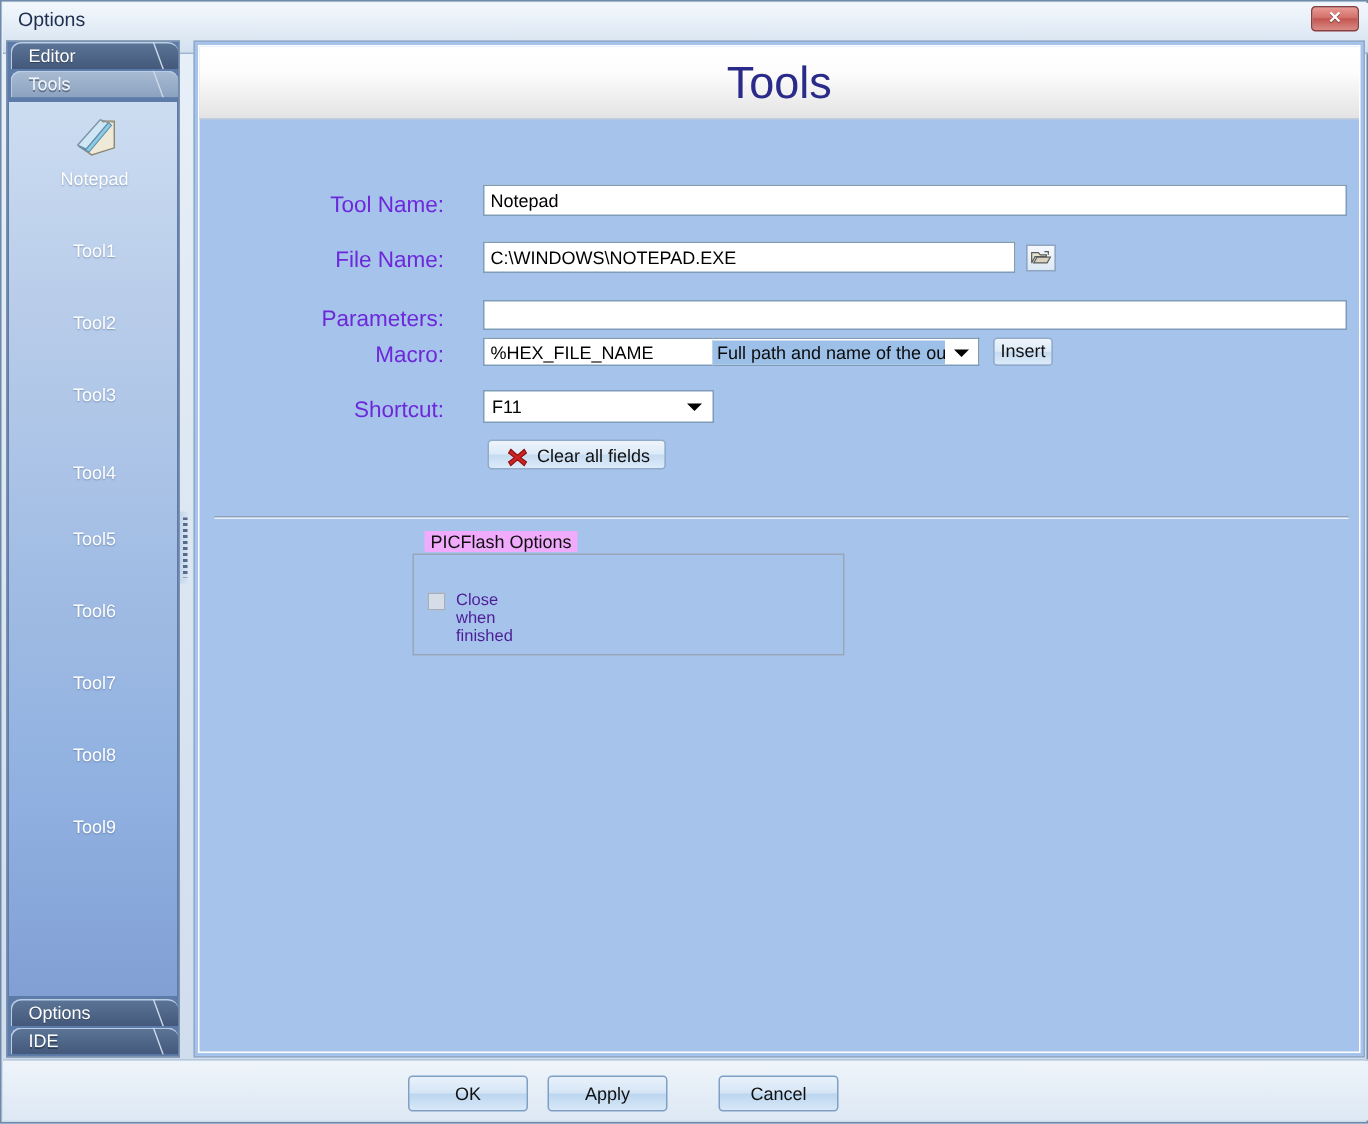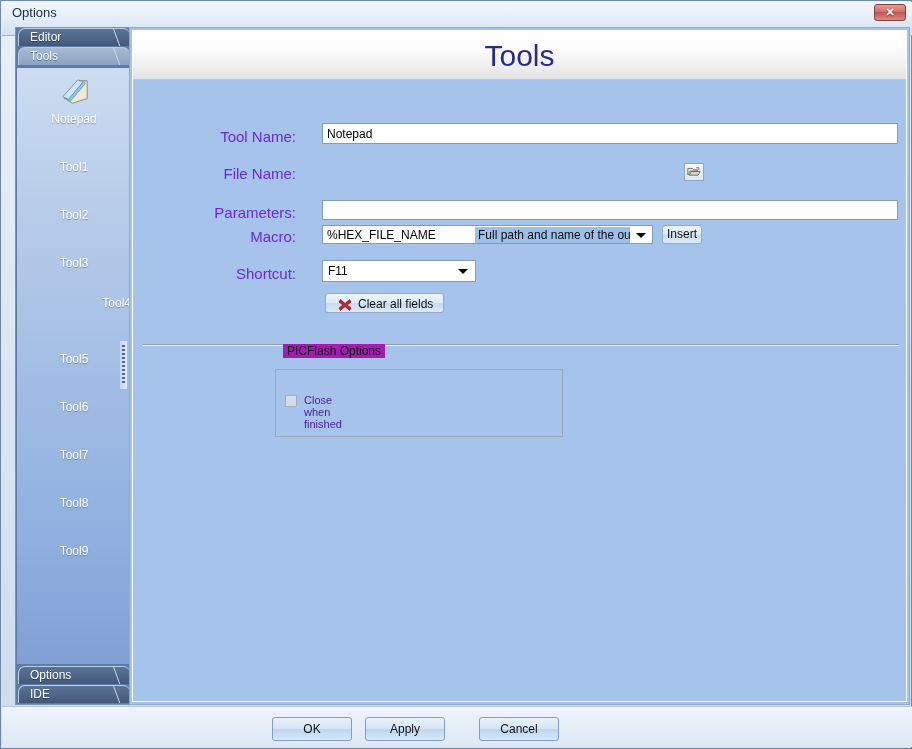--- a/index.html
+++ b/index.html
@@ -41,21 +41,20 @@
     text-shadow:0 1px 0 rgba(0,0,0,.5);
   }
 
   
   #sidebar{
     position:absolute;left:3px;top:26px;width:116px;height:678px;
     box-sizing:border-box;
     border:1px solid #7d93ae;
     background:#5d7ba8;
     overflow:hidden;
-    margin-left:11px;
   }
   .tabstrip-top{position:absolute;left:0;top:0;width:116px;}
   .tabstrip-bot{position:absolute;left:0;bottom:0;width:116px;}
   .nav-tab{
     position:relative;height:18px;margin:0 0 1px 0;
     box-sizing:border-box;
     cursor:pointer;
     overflow:hidden;
   }
   .nav-tab .shape{
@@ -202,22 +201,22 @@
     border-top:1px solid #8fa0b6;
     border-bottom:1px solid #e8f0fa;
   }
 
   #group{
     position:absolute;left:142px;top:338px;width:288px;height:68px;
     box-sizing:border-box;
     border:1px solid #9aa7b8;
   }
   #group-title{
-    position:absolute;left:150px;top:313px;
-    background:#a21caf;padding:0 4px;font-size:12px;color:#101010;
+    position:absolute;left:150px;top:323px;
+    background:#f0abfc;padding:0 4px;font-size:12px;color:#101010;
   }
   #chk-row{position:absolute;left:152px;top:363px;cursor:pointer;}
   #chk-box{
     position:absolute;left:0;top:1px;width:12px;height:12px;
     box-sizing:border-box;
     border:1px solid #9fb0c4;
     background:#d6dde6;
   }
   #chk-lbl{position:absolute;left:19px;top:0;font-size:11px;color:#4c1d95;}
 
@@ -274,21 +273,21 @@
         <polygon points="3,21 19,3 25,5 9,24" fill="#cfe6f5" stroke="#7d93a8" stroke-width="1"></polygon>
         <polygon points="4,22 9,24 25,5 27,7 11,26" fill="#8ecbe8" stroke="#5f90ab" stroke-width="0.8"></polygon>
         <line x1="20" y1="4" x2="22" y2="5" stroke="#9c957f" stroke-width="0.8"></line>
         <line x1="23" y1="4" x2="25" y2="5" stroke="#9c957f" stroke-width="0.8"></line>
         <line x1="26" y1="4" x2="28" y2="5" stroke="#9c957f" stroke-width="0.8"></line>
       </svg>
       <div class="tool-item" style="top:44px;">Notepad</div>
       <div class="tool-item" style="top:92px;">Tool1</div>
       <div class="tool-item" style="top:140px;">Tool2</div>
       <div class="tool-item" style="top:188px;">Tool3</div>
-      <div class="tool-item" style="top:228px;text-align:right;">Tool4</div>
+      <div class="tool-item" style="top:240px;">Tool4</div>
       <div class="tool-item" style="top:284px;">Tool5</div>
       <div class="tool-item" style="top:332px;">Tool6</div>
       <div class="tool-item" style="top:380px;">Tool7</div>
       <div class="tool-item" style="top:428px;">Tool8</div>
       <div class="tool-item" style="top:476px;">Tool9</div>
     </div>
 
     <div class="tabstrip-bot">
       <div class="nav-tab sel">
         <div class="shape"></div>
@@ -311,20 +310,21 @@
     <div id="main-inner">
 
       <div id="page-header">
         <div class="ttl">Tools</div>
       </div>
 
       <div class="form-label" style="left:0px;top:97px;width:163px;">Tool Name:</div>
       <input class="tb" style="left: 189px; top: 92px; width: 576px; height: 21px;" type="text" value="Notepad">
 
       <div class="form-label" style="left:0px;top:134px;width:163px;">File Name:</div>
+      <input class="tb" style="left: 189px; top: 130px; width: 355px; height: 21px;" type="text" value="C:\WINDOWS\NOTEPAD.EXE">
       <div id="browse-btn">
         <svg viewBox="0 0 18 18" width="18" height="16">
           <path d="M2 12 L2 5 L7 5 L8.5 6.6 L13 6.6 L13 8 L4.5 8 L2.2 12.4 Z" fill="#e9e3cf" stroke="#5a5a5a" stroke-width="0.9"></path>
           <path d="M3.6 12.6 L6 8.4 L16 8.4 L13.6 12.6 Z" fill="#d9d3bd" stroke="#5a5a5a" stroke-width="0.9"></path>
           <path d="M11.5 4.2 L14.5 4.2 L14.5 6.6" fill="none" stroke="#5a5a5a" stroke-width="0.9"></path>
         </svg>
       </div>
 
       <div class="form-label" style="left:0px;top:173px;width:163px;">Parameters:</div>
       <input class="tb" style="left: 189px; top: 169px; width: 576px; height: 20px;" type="text" value="">

